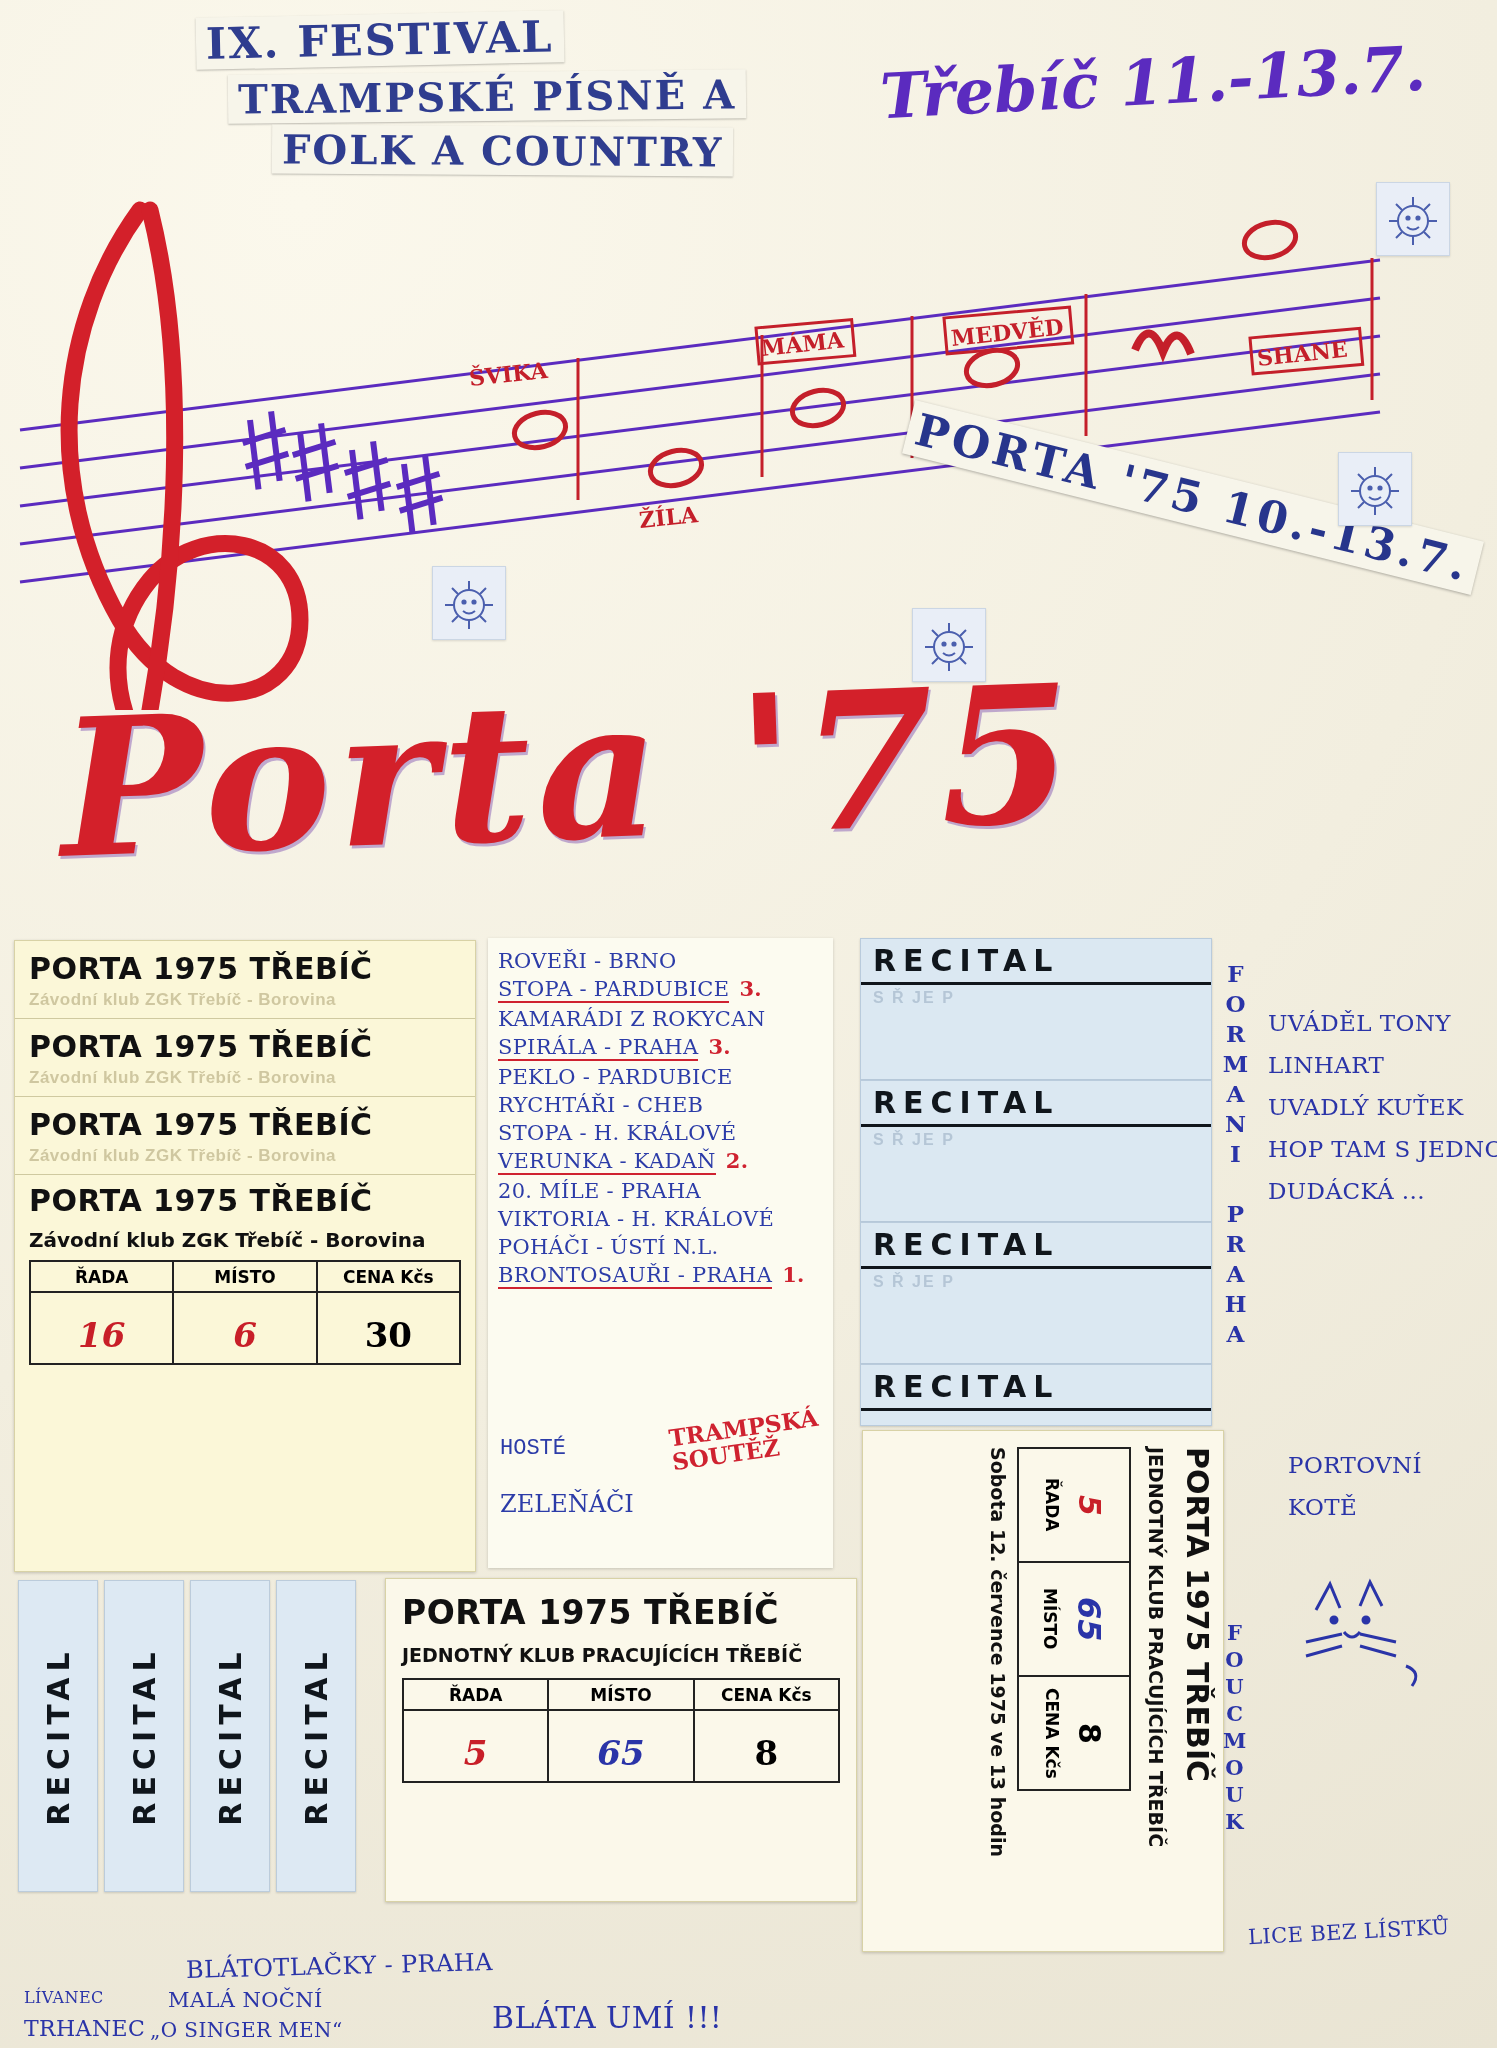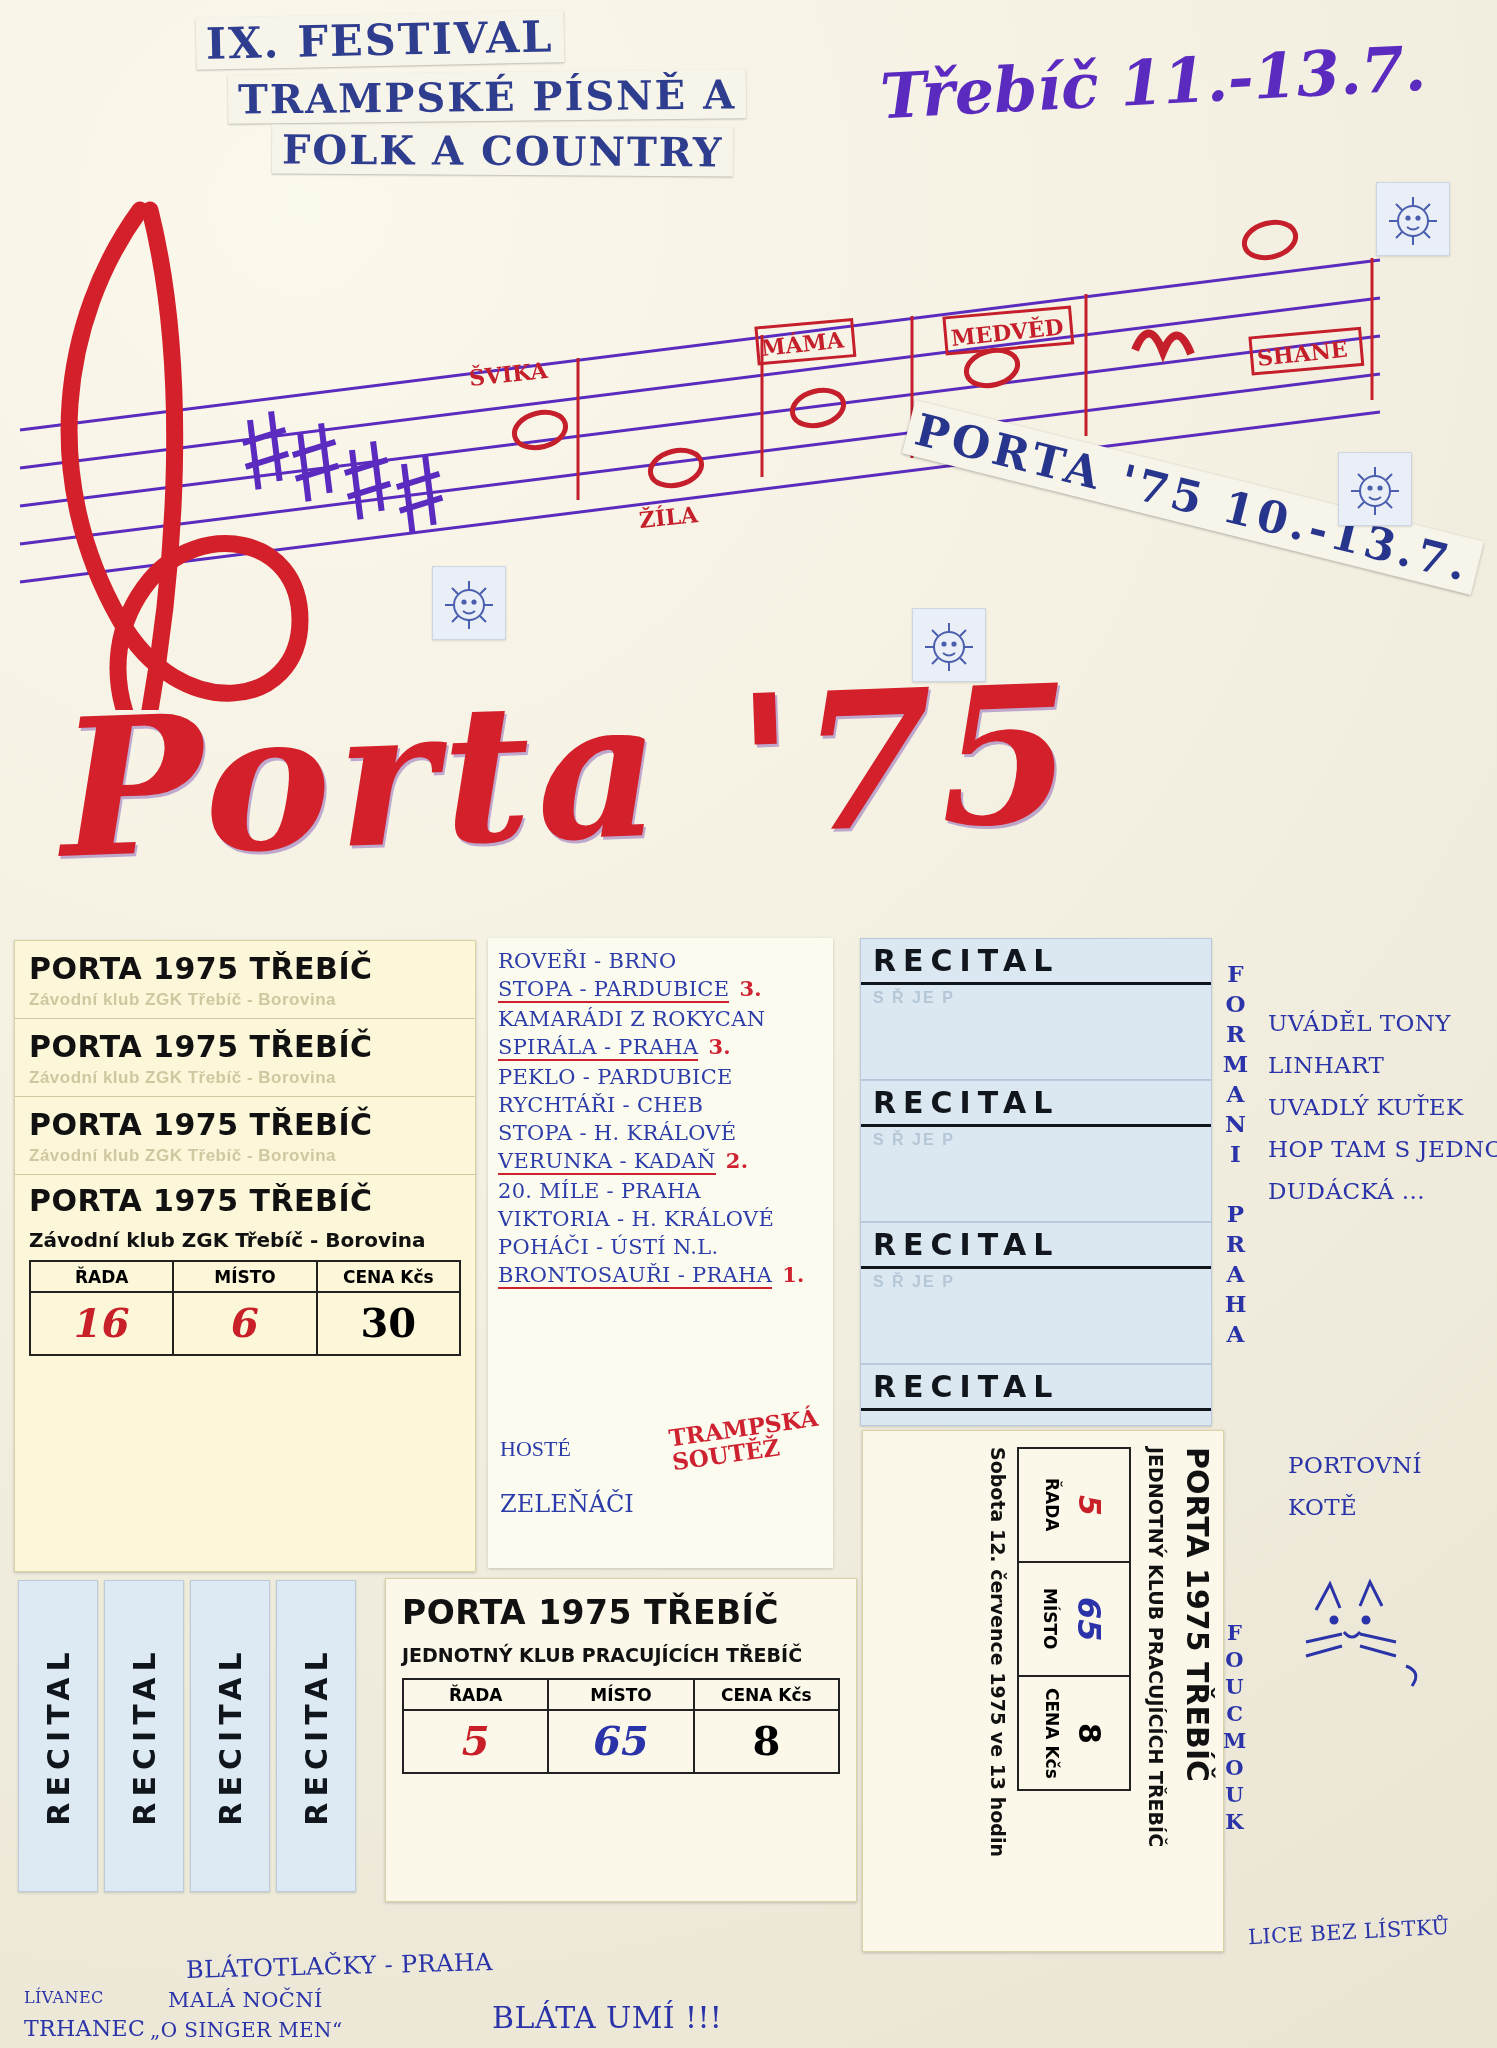--- a/index.html
+++ b/index.html
@@ -92,41 +92,41 @@
   }
   .ghost{
     font-size:17px;font-weight:bold;color:#cfc7a0;
     letter-spacing:.5px;margin-top:4px;white-space:nowrap;
   }
   .tk-sub{font-family:"DejaVu Sans",sans-serif;font-weight:bold;font-size:20px;color:#111;}
   .grid3{display:flex;border:2px solid #222;margin:8px 14px 0 14px;}
   .grid3 > div{flex:1;border-right:2px solid #222;text-align:center;}
   .grid3 > div:last-child{border-right:none;}
   .gh{font-size:17px;font-weight:bold;padding:5px 0 4px;border-bottom:2px solid #222;font-family:"DejaVu Sans",sans-serif;}
-  .gv{font-size:40px;font-weight:bold;padding:6px 0 8px;font-family:"DejaVu Serif",serif;}
+  .gv{font-size:34px;font-weight:bold;padding:22px 0 8px;font-family:"DejaVu Serif",serif;}
   .hw-red{color:#c81f28;font-family:"DejaVu Serif",serif;font-style:italic;}
   .hw-blue{color:#2a34a8;font-family:"DejaVu Serif",serif;font-style:italic;}
   .tk-foot{font-family:"DejaVu Sans",sans-serif;font-weight:bold;font-size:18px;padding:10px 14px;white-space:nowrap;}
 
   
   #bandlist{
     left:488px;top:938px;width:345px;height:630px;
     background:#fcfbf0;
     box-shadow:0 1px 3px rgba(0,0,0,.18);
   }
   .band-row{
     font-family:"DejaVu Serif", serif;
     font-size:21px;color:#2c3ca8;
     padding:2px 8px 1px 10px;
     white-space:nowrap;
     letter-spacing:.3px;
   }
   .band-row .rank{color:#cf2230;font-weight:bold;margin-left:10px;}
   .underline-red{border-bottom:2px solid #cf2230;display:inline-block;}
-  #hoste{font-family:Liberation Serif, serif;font-size:22px;color:#2c3ca8;}
+  #hoste{font-family:Liberation Mono, monospace;font-size:22px;color:#2c3ca8;}
   #zelenaci{font-family:"DejaVu Serif",serif;font-size:24px;color:#2c3ca8;}
   #soutez{
     font-family:"DejaVu Serif",serif;font-size:23px;color:#cf2230;
     transform:rotate(-8deg);font-weight:bold;line-height:1.05;
   }
 
   
   #recital-right{left:860px;top:938px;width:360px;height:1010px;}
   .rec-card{
     background:#dbe8f2;

